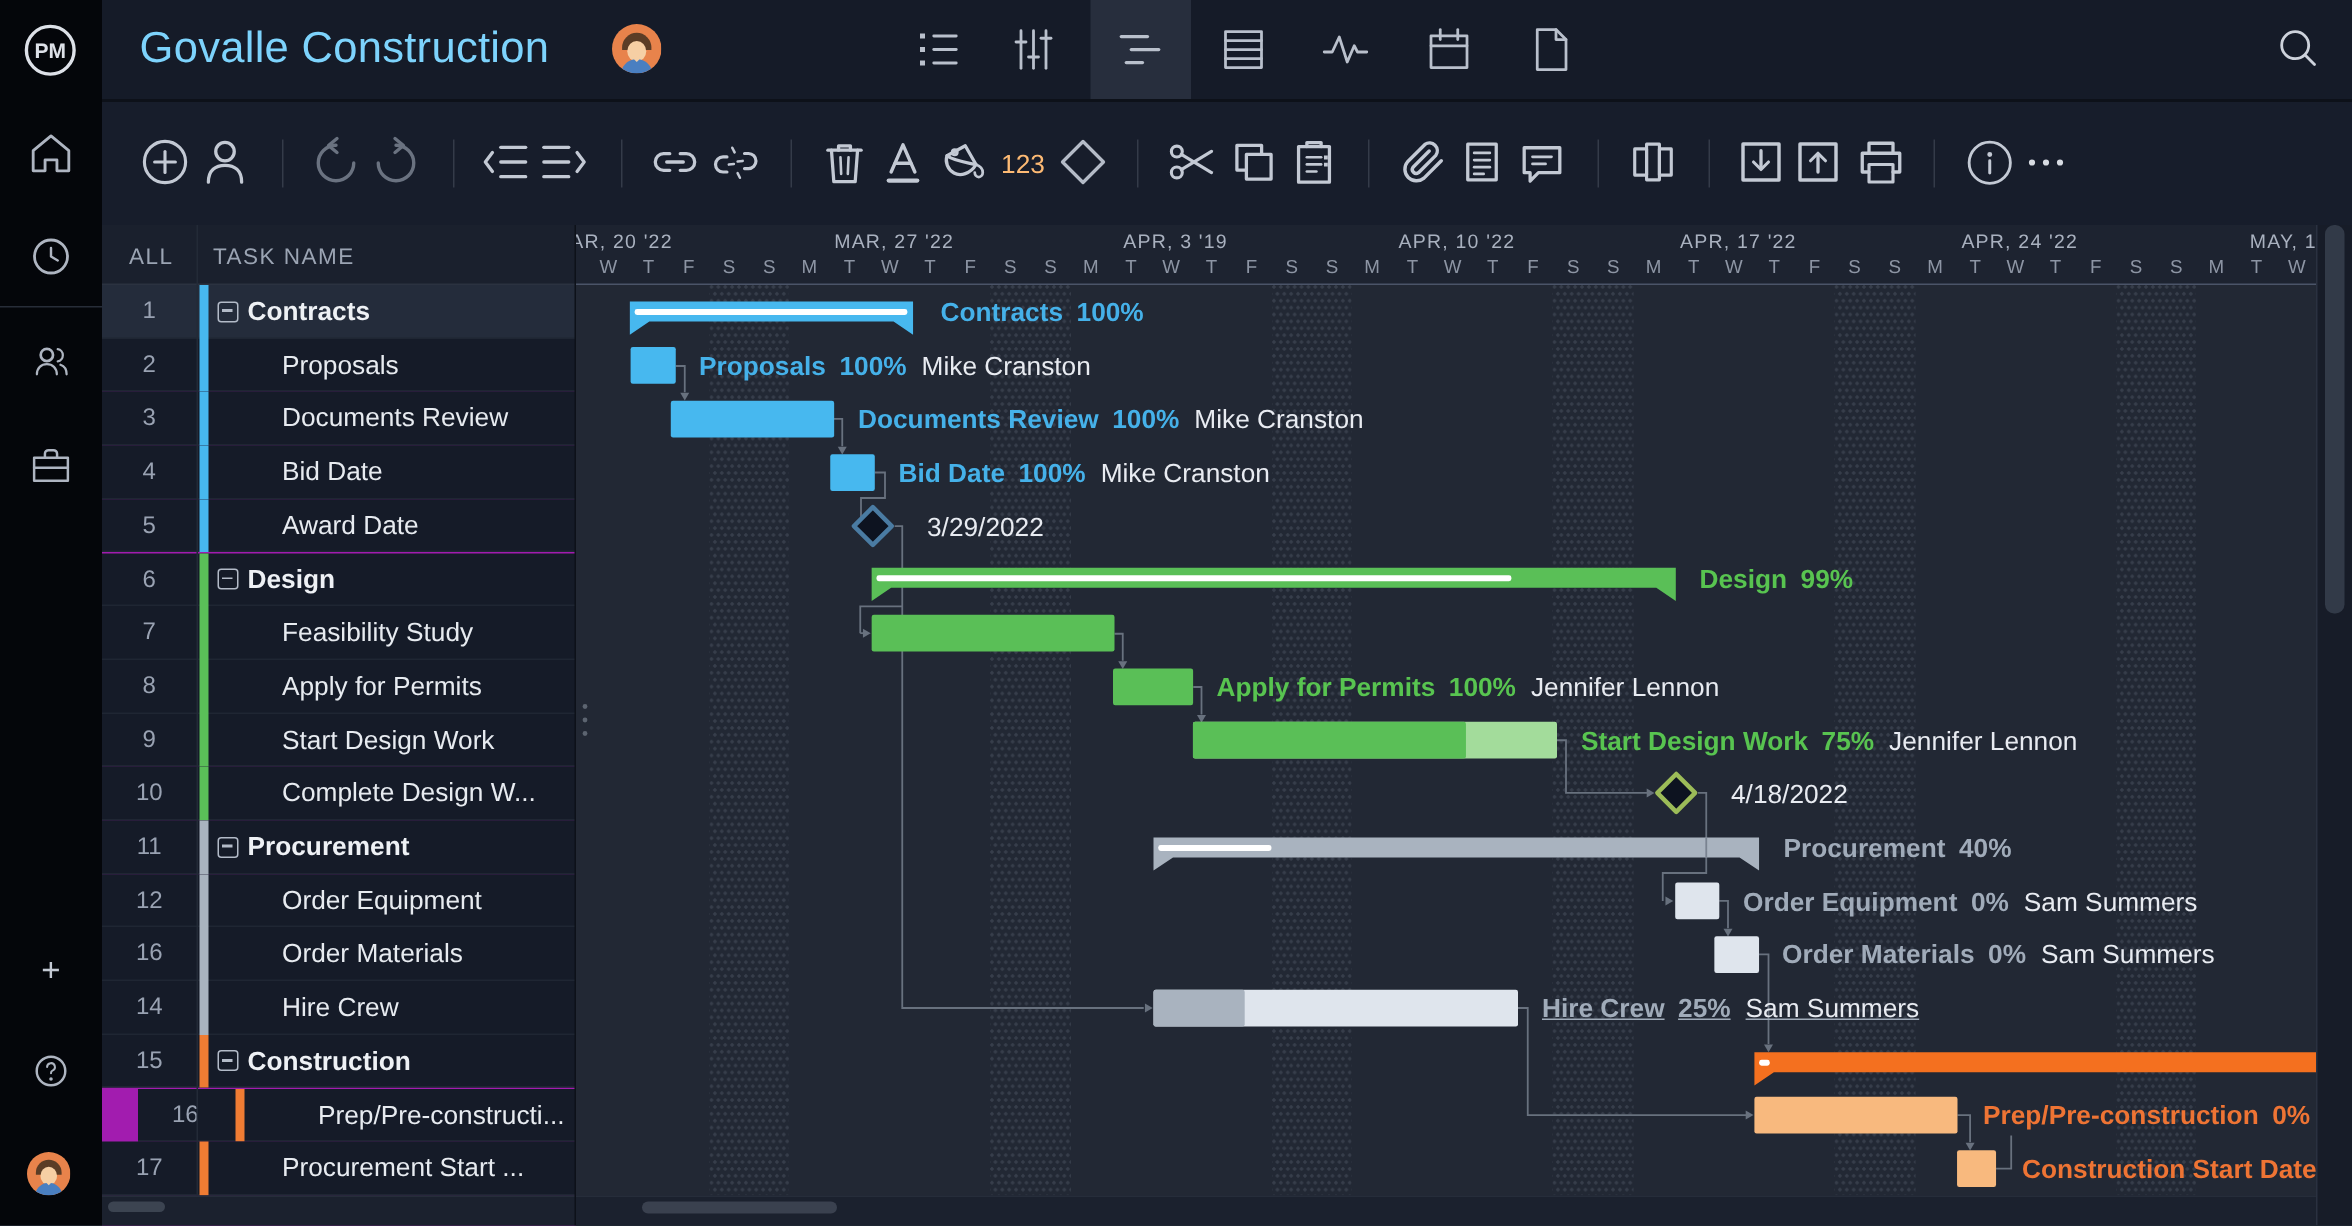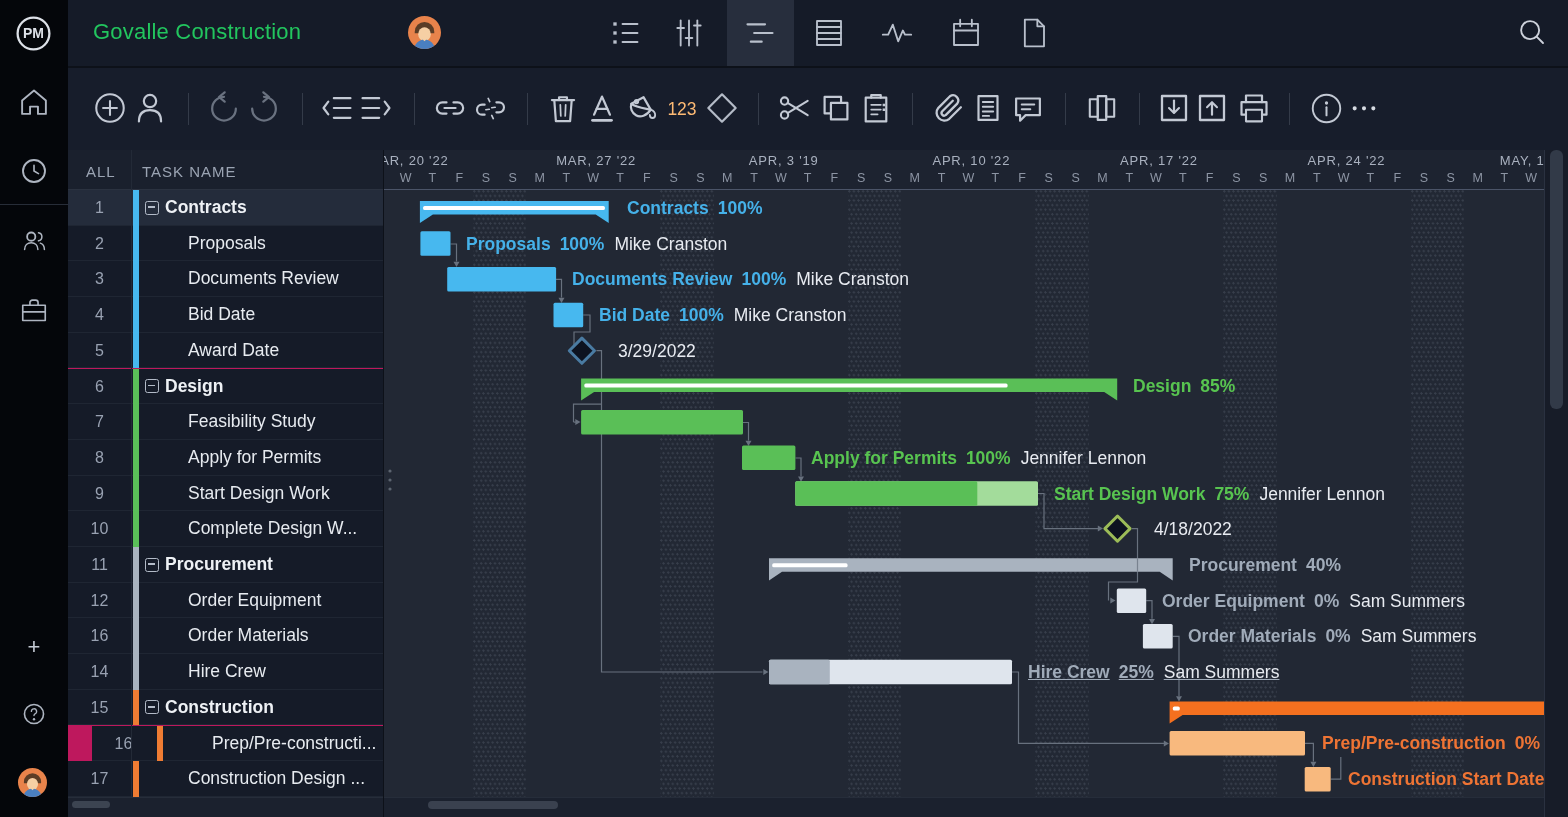--- a/index.html
+++ b/index.html
@@ -4,30 +4,30 @@
 <style>
   * { margin:0; padding:0; box-sizing:border-box; }
   html,body { width:1568px; height:817px; overflow:hidden; background:#222834;
     font-family:"Liberation Sans", sans-serif; }
   .abs { position:absolute; }
   #app { position:relative; width:1568px; height:817px; overflow:hidden; }
 
   #hdr { position:absolute; left:0; top:0; width:1568px; height:66px; background:#151b28; }
   #hdrline { position:absolute; left:0; top:66px; width:1568px; height:2px; background:#0d1119; }
   #title { position:absolute; left:93px; top:0; height:66px; line-height:64px;
-    font-size:22px; color:#22c55e; font-weight:400; letter-spacing:0.2px;}
+    font-size:29px; color:#7dd3fc; font-weight:400; letter-spacing:0.2px;}
   .tabsel { position:absolute; left:727px; top:0; width:67px; height:66px; background:#272e3d; }
 
   #tbar { position:absolute; left:68px; top:68px; width:1500px; height:82px; background:#171d2b; }
   .tsep { position:absolute; top:25px; width:1px; height:32px; background:#343b49; }
 
   #sbar { position:absolute; left:0; top:0; width:68px; height:817px; background:#04060a; }
   .sline { position:absolute; left:0; width:68px; height:1px; background:#272d38; }
 
-  #tpanel { position:absolute; left:68px; top:150px; width:316px; height:667px; background:#be185d; }
+  #tpanel { position:absolute; left:68px; top:150px; width:316px; height:667px; background:#a21caf; }
   #thead { position:absolute; left:0; top:0; width:316px; height:40px; background:#1a202d;
     border-bottom:1px solid #2b3240; color:#9ba4b3; font-size:15px; letter-spacing:1px; }
   .tvline { position:absolute; left:63px; top:0; width:1px; height:647px; background:#232a37; }
   .trow { position:absolute; left:0; width:316px; height:35.7px; border-bottom:1px solid #1f2633;
     background:#151b28; }
   .trow.sel { background:#242c3b; }
   .tnum { position:absolute; left:0; top:0; width:63px; height:35.7px; line-height:35px;
     text-align:center; color:#99a2b2; font-size:16px; }
   .strip { position:absolute; left:65px; top:0; width:6px; height:35.7px; }
   .tname { position:absolute; top:0; height:35.7px; line-height:35px; font-size:17.5px;
@@ -162,21 +162,21 @@
           <div class="tname parent">Construction</div>
         </div>
       <div class="trow" style="top:575.5px;margin-left:24px;">
           <div class="tnum">16</div>
           <div class="strip" style="background:#ef7c33;"></div>
           <div class="tname child">Prep/Pre-constructi...</div>
         </div>
       <div class="trow" style="top:611.2px;">
           <div class="tnum">17</div>
           <div class="strip" style="background:#ef7c33;"></div>
-          <div class="tname child">Construction Design ...</div>
+          <div class="tname child">Procurement Start ...</div>
         </div>
       </div>
     <div class="tvline" style="top:0;"></div>
     <div id="tscroll">
         <div id="tthumb"></div>
       </div>
   </div>
 
   <div style="position:absolute;left:382.5px;top:150px;width:1.5px;height:667px;background:#0d1119;z-index:55;"></div>
   <div id="grip"><svg width="4" height="26">
@@ -296,21 +296,21 @@
       <rect x="788.8" y="556.5" width="7" height="4" rx="1.6" fill="#ffffff"></rect>
       <rect x="785.6" y="581.1" width="135.4" height="24.5" rx="1.5" fill="#f8b97e"></rect>
       <rect x="920.7" y="616.9" width="26.0" height="24.5" rx="1.5" fill="#f8b97e"></rect>
       <path d="M753.5 408.3 V421.7" stroke="#6a7380" stroke-width="1.2" opacity="0.75"></path>
       </svg>
       <div class="blabel" style="left:243px;top:45.9px;color:#45b1e9;">Contracts<span class="pct">100%</span></div>
       <div class="blabel" style="left:82px;top:81.6px;color:#45b1e9;">Proposals<span class="pct">100%</span><span class="asg">Mike Cranston</span></div>
       <div class="blabel" style="left:188px;top:117.3px;color:#45b1e9;">Documents Review<span class="pct">100%</span><span class="asg">Mike Cranston</span></div>
       <div class="blabel" style="left:215px;top:153.0px;color:#45b1e9;">Bid Date<span class="pct">100%</span><span class="asg">Mike Cranston</span></div>
       <div class="mdate" style="left:234px;top:188.7px;">3/29/2022</div>
-      <div class="blabel" style="left:749px;top:224.4px;color:#58c450;">Design<span class="pct">85%</span></div>
+      <div class="blabel" style="left:749px;top:224.4px;color:#58c450;">Design<span class="pct">99%</span></div>
       <div class="blabel" style="left:427px;top:295.8px;color:#58c450;">Apply for Permits<span class="pct">100%</span><span class="asg">Jennifer Lennon</span></div>
       <div class="blabel" style="left:670px;top:331.5px;color:#58c450;">Start Design Work<span class="pct">75%</span><span class="asg">Jennifer Lennon</span></div>
       <div class="mdate" style="left:770px;top:367.2px;">4/18/2022</div>
       <div class="blabel" style="left:805px;top:402.9px;color:#a0abb9;">Procurement<span class="pct">40%</span></div>
       <div class="blabel" style="left:778px;top:438.6px;color:#a0abb9;">Order Equipment<span class="pct">0%</span><span class="asg">Sam Summers</span></div>
       <div class="blabel" style="left:804px;top:474.3px;color:#a0abb9;">Order Materials<span class="pct">0%</span><span class="asg">Sam Summers</span></div>
       <div class="blabel" style="left:644px;top:510.0px;color:#a0abb9;text-decoration:underline;">Hire Crew<span class="pct">25%</span><span class="asg">Sam Summers</span></div>
       <div class="blabel" style="left:938px;top:581.4px;color:#ee7434;">Prep/Pre-construction<span class="pct">0%</span></div>
       <div class="blabel" style="left:964px;top:617.1px;color:#ee7434;">Construction Start Date</div>
       </div>

